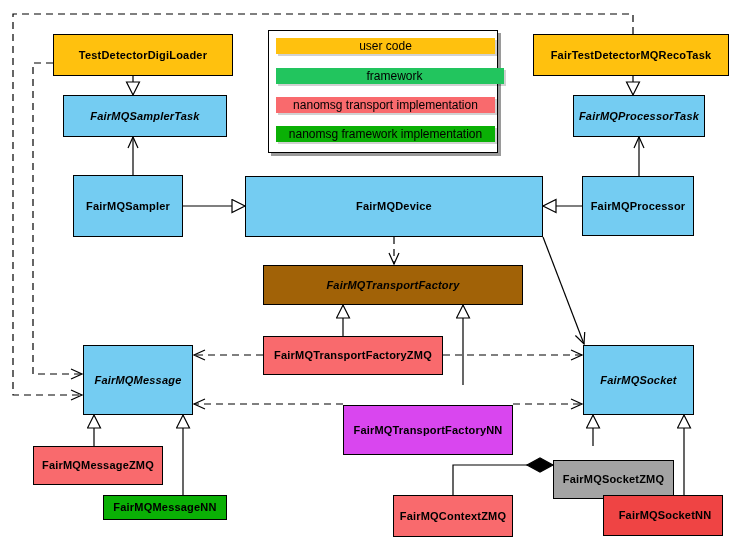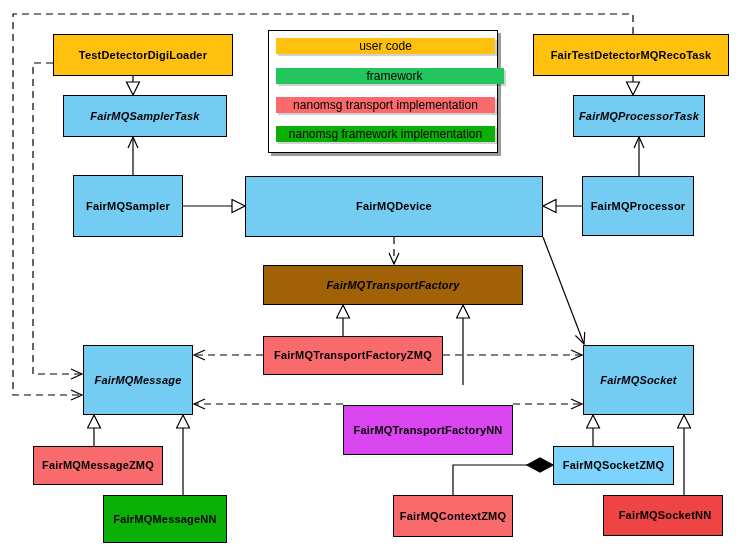--- a/index.html
+++ b/index.html
@@ -92,25 +92,25 @@
   <div class="node" style="left: 263px; top: 336px; width: 180px; height: 39px; background-color: rgb(249, 106, 109);">FairMQTransportFactoryZMQ</div>
 
   <div class="node" style="left: 343px; top: 385px; width: 170px; height: 50px; background-color: #d946ef; margin-top: 20px;">FairMQTransportFactoryNN</div>
 
   <div class="node abstract" style="left: 83px; top: 345px; width: 110px; height: 70px; background-color: rgb(116, 204, 242);">FairMQMessage</div>
 
   <div class="node abstract" style="left: 583px; top: 345px; width: 111px; height: 70px; background-color: rgb(116, 204, 242);">FairMQSocket</div>
 
   <div class="node" style="left: 33px; top: 446px; width: 130px; height: 39px; background-color: rgb(249, 106, 109);">FairMQMessageZMQ</div>
 
-  <div class="node" style="left: 103px; top: 495px; width: 124px; height: 48px; background-color: rgb(10, 176, 5);">FairMQMessageNN</div>
+  <div class="node" style="left: 103px; top: 495px; width: 124px; height: 25px; background-color: rgb(10, 176, 5);">FairMQMessageNN</div>
 
   <div class="node" style="left: 393px; top: 495px; width: 120px; height: 42px; background-color: rgb(249, 106, 109);">FairMQContextZMQ</div>
 
-  <div class="node" style="left: 553px; top: 446px; width: 121px; height: 39px; background-color: #7dd3fc;">FairMQSocketZMQ</div>
+  <div class="node" style="left: 553px; top: 460px; width: 121px; height: 39px; background-color: #a3a3a3;">FairMQSocketZMQ</div>
 
   <div class="node" style="left: 603px; top: 495px; width: 120px; height: 41px; background-color: #ef4444; padding-left: 6px;">FairMQSocketNN</div>
 
   <div class="legend" style="left:268px;top:30px;width:230px;height:123px">
     <div class="legend-row" style="top: 7px; background-color: rgb(255, 193, 14);">user code</div>
     <div class="legend-row" style="top: 37px; background-color: #22c55e; padding-left: 9px;">framework</div>
     <div class="legend-row" style="top: 66px; background-color: rgb(249, 106, 109);">nanomsg transport implementation</div>
     <div class="legend-row" style="top: 95px; background-color: rgb(10, 176, 5);">nanomsg framework implementation</div>
   </div>
 

